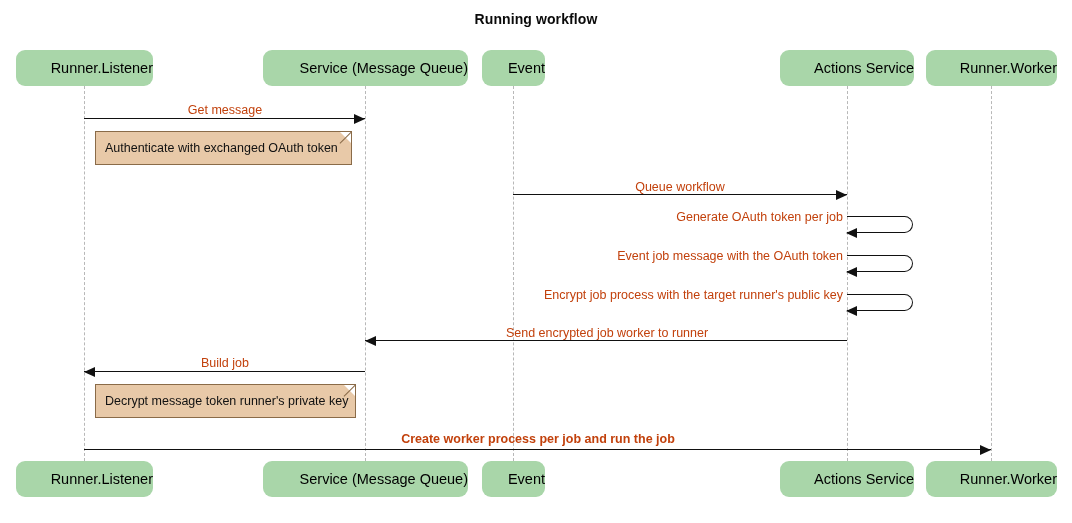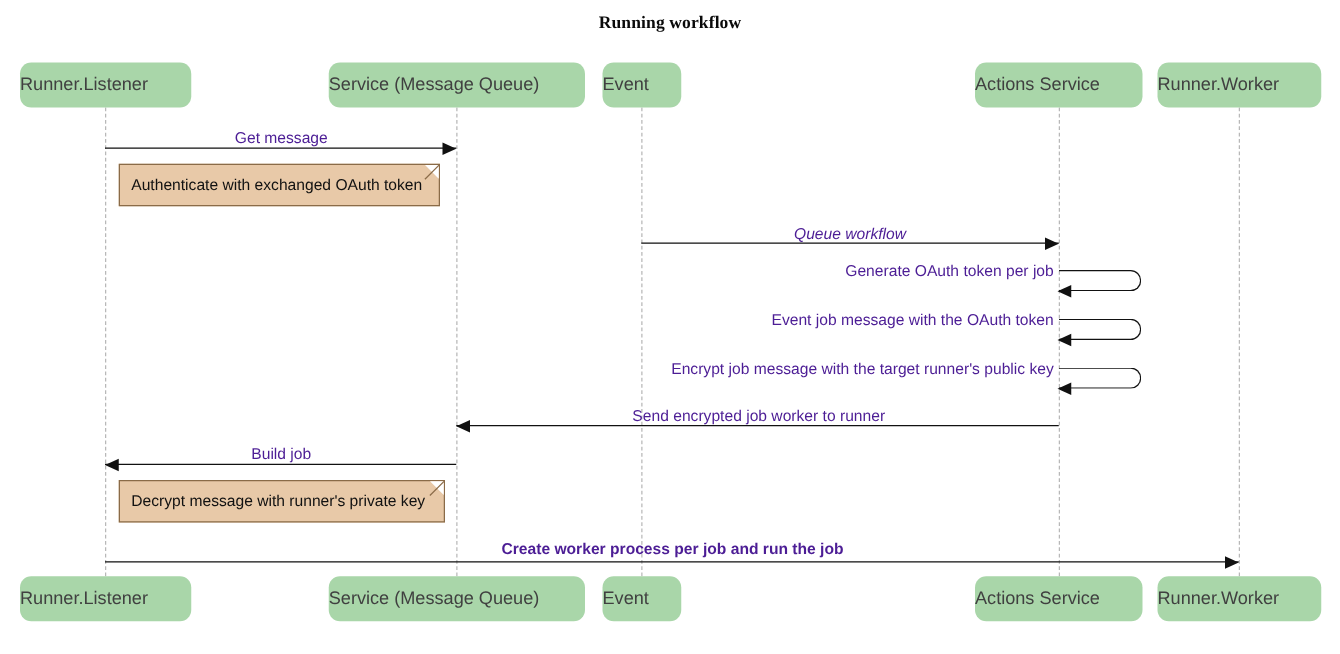--- a/index.html
+++ b/index.html
@@ -21,37 +21,36 @@
   #diagram-title {
     position: absolute;
     left: 0;
     top: 11px;
     width: 1072px;
     text-align: center;
     font-size: 14px;
     font-weight: bold;
     color: #0a0a0a;
     letter-spacing: 0.1px;
-    font-family: Liberation Serif, serif;
   }
   .lifeline {
     position: absolute;
     width: 0;
     border-left: 1px dashed #b8b8b8;
   }
   .participant {
     position: absolute;
     height: 36px;
     border-radius: 9px;
     background: #a9d6a9;
-    color: #404040;
+    color: #000000;
     font-size: 14.5px;
     display: flex;
     align-items: center;
-    justify-content: flex-start;
+    justify-content: flex-end;
     box-sizing: border-box;
     white-space: nowrap;
   }
   .msg-line {
     position: absolute;
     height: 0;
     border-top: 1.4px solid #111111;
   }
   .arrowhead {
     position: absolute;
@@ -64,21 +63,21 @@
     border-left: 11px solid #111111;
   }
   .arrowhead.left {
     border-top: 5px solid transparent;
     border-bottom: 5px solid transparent;
     border-right: 11px solid #111111;
   }
   .msg-label {
     position: absolute;
     font-size: 12.5px;
-    color: #4c1d95;
+    color: #c2410c;
     white-space: nowrap;
     text-align: center;
   }
   .msg-label.centered {
     transform: translateX(-50%);
   }
   .msg-label.right-aligned {
     transform: translateX(-100%);
   }
   .selfloop {
@@ -139,36 +138,36 @@
     </div>
   <div id="messages-layer">
       <div>
         <div class="msg-line" style="left: 84px; top: 118px; width: 281px;"></div>
         <div class="arrowhead right" style="left: 354px; top: 113.5px;"></div>
         <div class="msg-label centered" style="left: 225px; top: 103px;">Get message</div>
       </div>
       <div>
         <div class="msg-line" style="left: 513px; top: 194px; width: 334px;"></div>
         <div class="arrowhead right" style="left: 836px; top: 189.5px;"></div>
-        <div class="msg-label centered" style="left: 680px; top: 180px; font-style: italic;">Queue workflow</div>
+        <div class="msg-label centered" style="left: 680px; top: 180px;">Queue workflow</div>
       </div>
       <div>
         <div class="selfloop" style="left: 847px; top: 216px; width: 66px; height: 17px;"></div>
         <div class="arrowhead left" style="left: 846px; top: 228px;"></div>
         <div class="msg-label right-aligned" style="left: 843px; top: 210px;">Generate OAuth token per job</div>
       </div>
       <div>
         <div class="selfloop" style="left: 847px; top: 255px; width: 66px; height: 17px;"></div>
         <div class="arrowhead left" style="left: 846px; top: 267px;"></div>
         <div class="msg-label right-aligned" style="left: 843px; top: 249px;">Event job message with the OAuth token</div>
       </div>
       <div>
         <div class="selfloop" style="left: 847px; top: 294px; width: 66px; height: 17px;"></div>
         <div class="arrowhead left" style="left: 846px; top: 306px;"></div>
-        <div class="msg-label right-aligned" style="left: 843px; top: 288px;">Encrypt job message with the target runner's public key</div>
+        <div class="msg-label right-aligned" style="left: 843px; top: 288px;">Encrypt job process with the target runner's public key</div>
       </div>
       <div>
         <div class="msg-line" style="left: 365px; top: 340px; width: 482px;"></div>
         <div class="arrowhead left" style="left: 365px; top: 335.5px;"></div>
         <div class="msg-label centered" style="left: 607px; top: 326px;">Send encrypted job worker to runner</div>
       </div>
       <div>
         <div class="msg-line" style="left: 84px; top: 371px; width: 281px;"></div>
         <div class="arrowhead left" style="left: 84px; top: 366.5px;"></div>
         <div class="msg-label centered" style="left: 225px; top: 356px;">Build job</div>
@@ -179,21 +178,21 @@
         <div class="msg-label centered" style="left: 538px; top: 432px; font-weight: bold;">Create worker process per job and run the job</div>
       </div>
     </div>
   <div id="notes-layer">
       <div class="note" style="left: 95px; top: 131px; width: 257px; height: 34px;">
         <span>Authenticate with exchanged OAuth token</span>
         <div class="note-fold-tri"></div>
         <div class="note-fold-edge"></div>
       </div>
       <div class="note" style="left: 95px; top: 384px; width: 261px; height: 34px;">
-        <span>Decrypt message with runner's private key</span>
+        <span>Decrypt message token runner's private key</span>
         <div class="note-fold-tri"></div>
         <div class="note-fold-edge"></div>
       </div>
     </div>
   <div id="participants-layer">
       <div class="participant" style="left: 16px; top: 50px; width: 137px;">
         <span>Runner.Listener</span>
       </div>
       <div class="participant" style="left: 16px; top: 461px; width: 137px;">
         <span>Runner.Listener</span>

